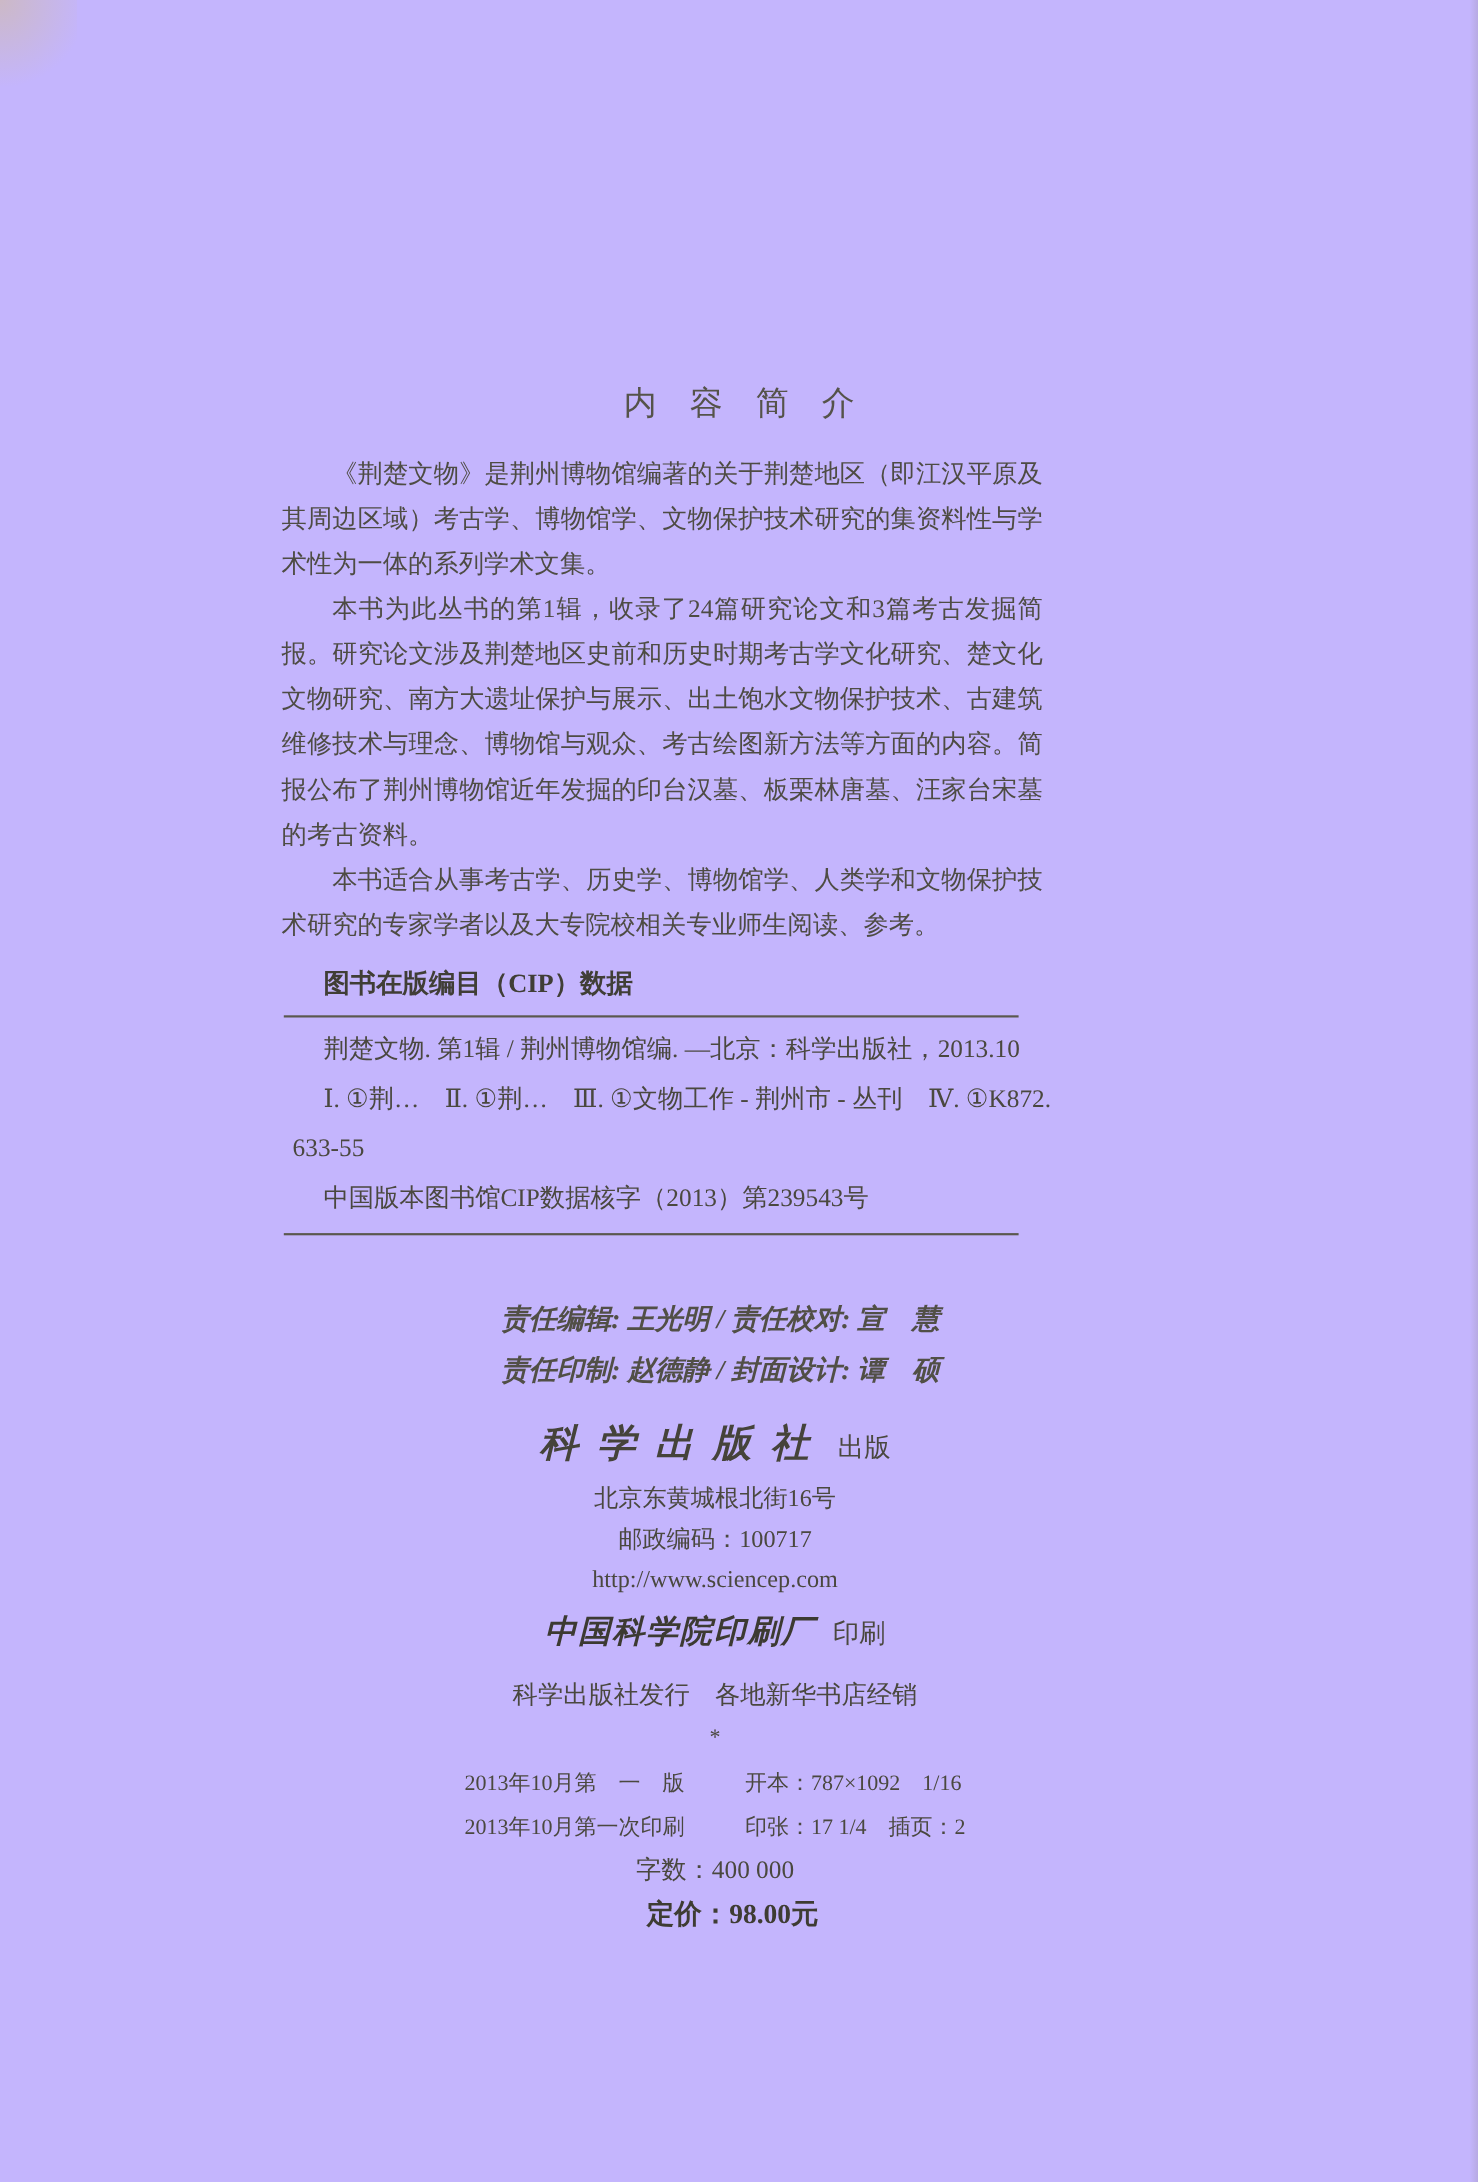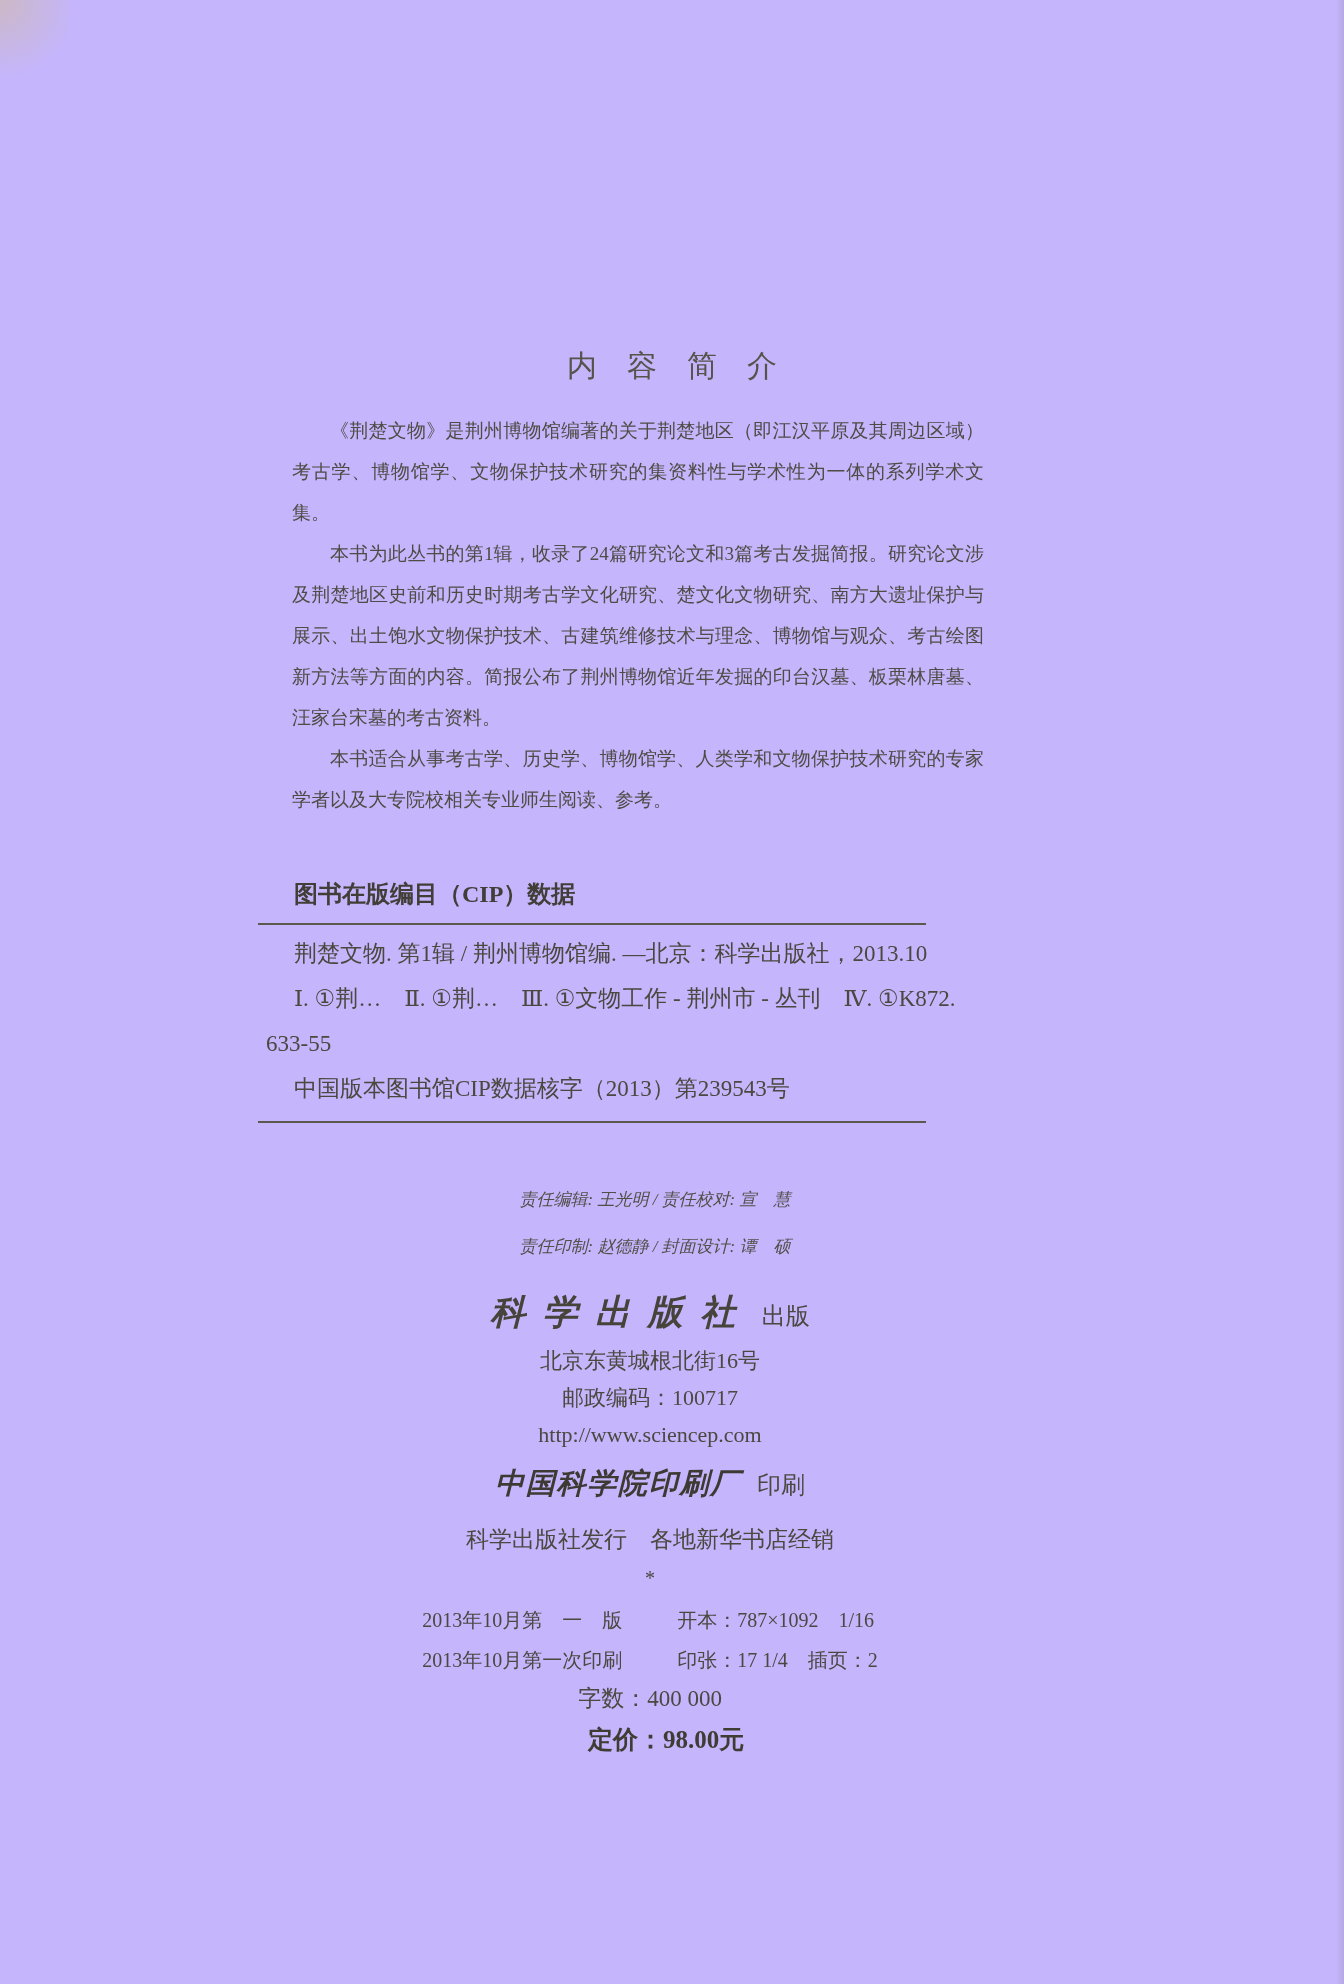--- a/index.html
+++ b/index.html
@@ -28,43 +28,43 @@
 
   .intro-title {
     position:absolute; top:346px; left:0; width:1344px;
     text-align:center;
     font-size:30px; font-weight:400; color:#55534a;
     margin:0;
   }
 
   .intro-body {
     position:absolute; top:410px; left:256px; width:692px;
-    font-size:19px; line-height:41px;
+    font-size:23px; line-height:41px;
     text-align:justify; text-justify:inter-ideograph;
     color:#4e4c44;
-    margin-left:36px;
   }
   .intro-body p { margin:0; text-indent:2em; }
 
   .cip {
     position:absolute; top:878px; left:258px; width:668px;
     font-size:23px; color:#4a483f;
   }
   .cip-heading { margin:0 0 0 36px; font-size:24px; font-weight:700; color:#403e36; }
   .cip-rule { border:none; border-top:2px solid #5b584e; margin:13px 0 6px 0; height:0; }
   .cip-rule-bottom { border:none; border-top:2px solid #5b584e; margin:10px 0 0 0; height:0; }
   .cip-line { margin:0; padding-left:36px; line-height:45px; white-space:nowrap; }
   .cip-line.no-indent { padding-left:8px; }
 
   .staff {
     position:absolute; top:1176px; left:0; width:1310px;
     text-align:center;
     font-style:italic;
-    font-size:17px; line-height:47px;
+    font-size:25px; line-height:47px;
     color:#514f46;
+    font-weight:bold;
   }
   .staff p { margin:0; }
 
   .colophon {
     position:absolute; top:1290px; left:0; width:1300px;
     text-align:center; color:#4a483f;
   }
   .colophon p { margin:0; }
   .logo-line { line-height:46px; }
   .publisher-logo {

